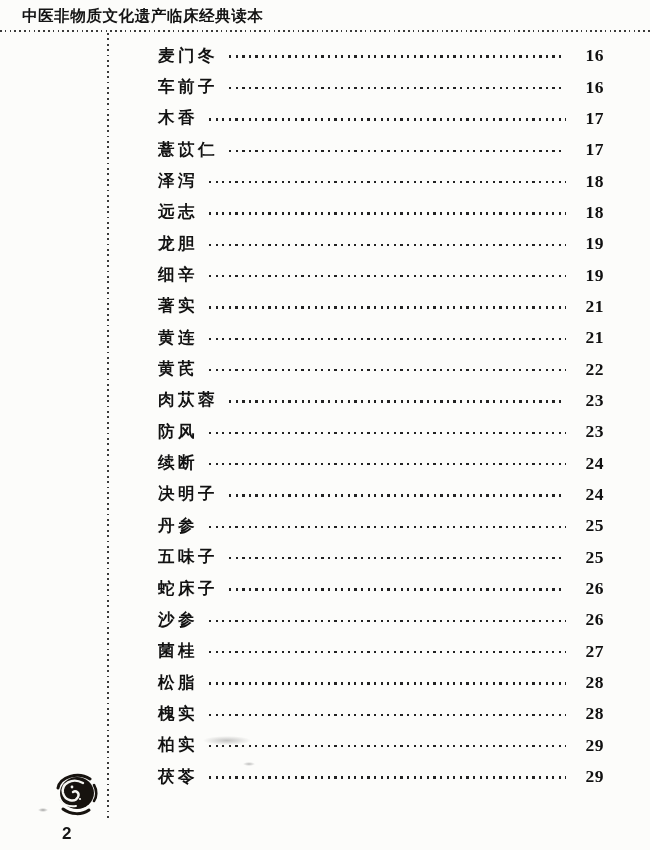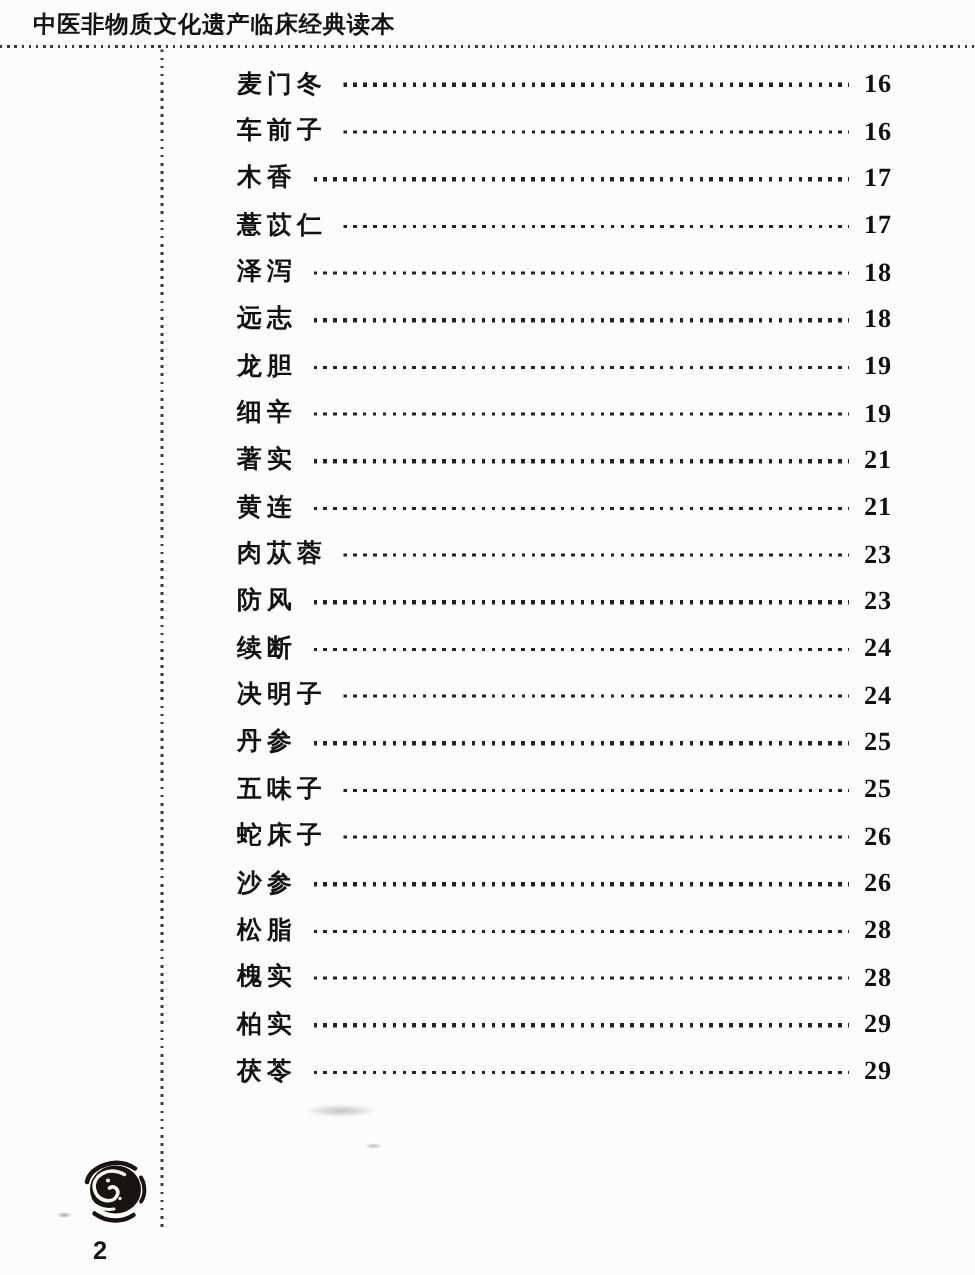--- a/index.html
+++ b/index.html
@@ -39,21 +39,21 @@
     font-weight:bold;font-size:16.5px;letter-spacing:3.5px;
     white-space:nowrap;color:#121212;
   }
   .leader{
     flex:1;height:2.4px;margin:2px 10px 0 11px;
     background:repeating-linear-gradient(to right,#222 0 2.3px,transparent 2.3px 6.6px);
   }
   .pg{
     font-family:"Liberation Serif","DejaVu Serif",serif;
     font-size:17.5px;font-weight:600;letter-spacing:0.5px;
-    min-width:28px;text-align:left;color:#101010;
+    min-width:28px;text-align:right;color:#101010;
   }
   
   .logo{position:absolute;left:50px;top:772px;width:52px;height:46px;}
   .page-num{
     position:absolute;left:62px;top:824px;
     font-size:17px;font-weight:bold;color:#151515;
     font-family:"Liberation Sans",sans-serif;
   }
   
   .smudge-a{
@@ -124,20 +124,25 @@
         <span class="herb">著实</span>
         <span class="leader"></span>
         <span class="pg">21</span>
       </div>
       <div class="toc-row">
         <span class="herb">黄连</span>
         <span class="leader"></span>
         <span class="pg">21</span>
       </div>
       <div class="toc-row">
+        <span class="herb">黄芪</span>
+        <span class="leader"></span>
+        <span class="pg">22</span>
+      </div>
+      <div class="toc-row">
         <span class="herb">肉苁蓉</span>
         <span class="leader"></span>
         <span class="pg">23</span>
       </div>
       <div class="toc-row">
         <span class="herb">防风</span>
         <span class="leader"></span>
         <span class="pg">23</span>
       </div>
       <div class="toc-row">
@@ -162,20 +167,25 @@
       </div>
       <div class="toc-row">
         <span class="herb">蛇床子</span>
         <span class="leader"></span>
         <span class="pg">26</span>
       </div>
       <div class="toc-row">
         <span class="herb">沙参</span>
         <span class="leader"></span>
         <span class="pg">26</span>
+      </div>
+      <div class="toc-row">
+        <span class="herb">菌桂</span>
+        <span class="leader"></span>
+        <span class="pg">27</span>
       </div>
       <div class="toc-row">
         <span class="herb">松脂</span>
         <span class="leader"></span>
         <span class="pg">28</span>
       </div>
       <div class="toc-row">
         <span class="herb">槐实</span>
         <span class="leader"></span>
         <span class="pg">28</span>

